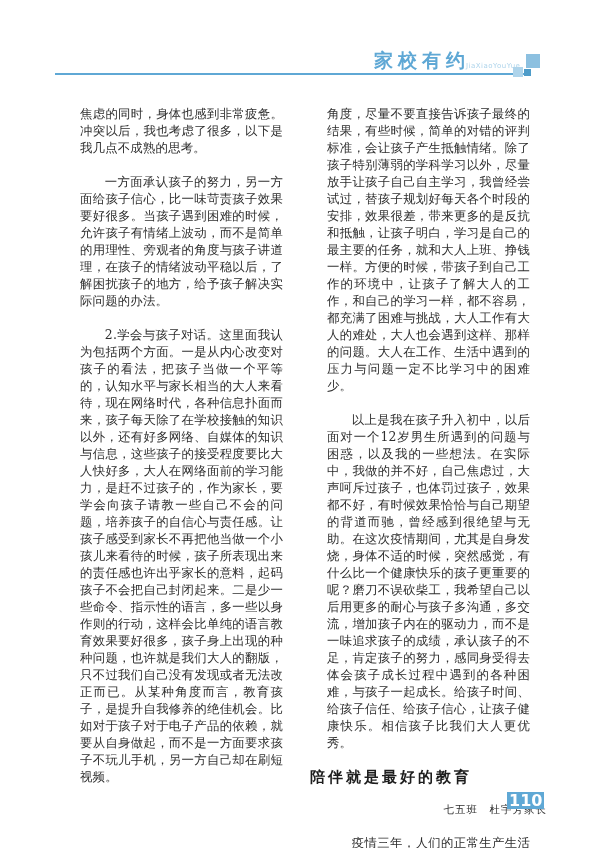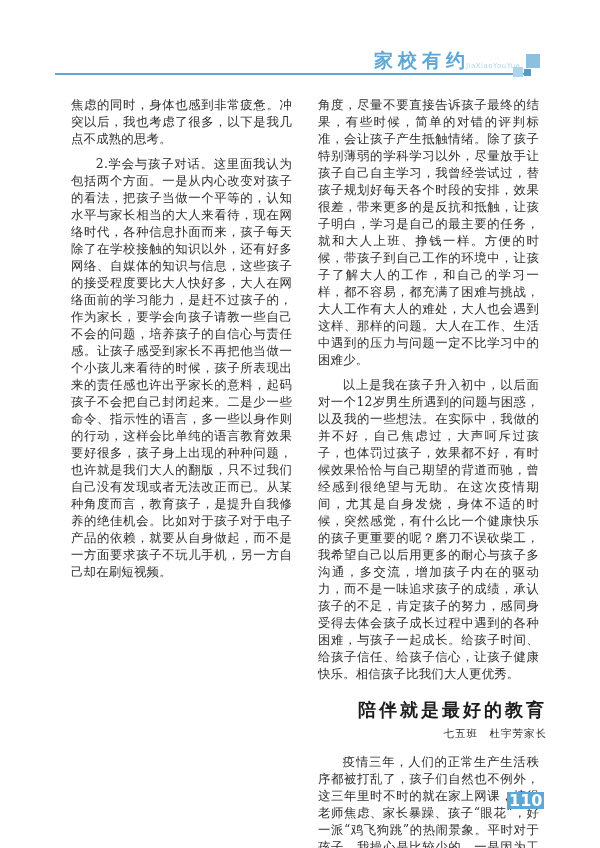--- a/index.html
+++ b/index.html
@@ -31,28 +31,28 @@
   .sq-large{left:526px;top:54px;width:14px;height:14px;background:var(--square,#8CC0E0);}
   .sq-med{left:513px;top:67px;width:10px;height:10px;background:var(--accent-light,#AED4EB);}
   .sq-small{left:524px;top:69px;width:7px;height:7px;background:var(--accent-dark,#4E9CC9);}
   
   .content{
     position:absolute;left:63px;top:88px;width:484px;
     display:flex;gap:10px;
   }
   .col{width:237px;}
   .col p{
-    margin:8px;font-size:12.4px;line-height:17px;
+    margin:17px;font-size:12.4px;line-height:17px;
     text-align:justify;text-justify:inter-ideograph;
     letter-spacing:.2px;
   }
   .col p.indent{text-indent:2em;}
   .article2-title{
-    margin:16px 0 5px;text-align:right;
-    font-size:18px;font-weight:700;letter-spacing:3px;color:#1d1d1d;
+    margin:16px 0 16px;text-align:left;
+    font-size:15px;font-weight:700;letter-spacing:3px;color:#1d1d1d;
   }
   .article2-byline{
     text-align:right;font-size:10.5px;letter-spacing:1px;
     color:#2e2e2e;margin-bottom:12px;
   }
   
   .page-num{
     position:absolute;left:507px;top:792px;
     min-width:26px;height:17px;line-height:17px;text-align:center;
     background:var(--accent,#5FA8D5);color:#ffffff;
@@ -71,20 +71,21 @@
     <div class="header-title">家校有约</div>
     <div class="header-sub">JiaXiaoYouYue</div>
     <div class="sq sq-large"></div>
     <div class="sq sq-med"></div>
     <div class="sq sq-small"></div>
   </div>
 
   <div class="content">
     <div class="col">
       <p>焦虑的同时，身体也感到非常疲惫。冲突以后，我也考虑了很多，以下是我几点不成熟的思考。</p>
+      <p class="indent">一方面承认孩子的努力，另一方面给孩子信心，比一味苛责孩子效果要好很多。当孩子遇到困难的时候，允许孩子有情绪上波动，而不是简单的用理性、旁观者的角度与孩子讲道理，在孩子的情绪波动平稳以后，了解困扰孩子的地方，给予孩子解决实际问题的办法。</p>
       <p class="indent">2.学会与孩子对话。这里面我认为包括两个方面。一是从内心改变对孩子的看法，把孩子当做一个平等的，认知水平与家长相当的大人来看待，现在网络时代，各种信息扑面而来，孩子每天除了在学校接触的知识以外，还有好多网络、自媒体的知识与信息，这些孩子的接受程度要比大人快好多，大人在网络面前的学习能力，是赶不过孩子的，作为家长，要学会向孩子请教一些自己不会的问题，培养孩子的自信心与责任感。让孩子感受到家长不再把他当做一个小孩儿来看待的时候，孩子所表现出来的责任感也许出乎家长的意料，起码孩子不会把自己封闭起来。二是少一些命令、指示性的语言，多一些以身作则的行动，这样会比单纯的语言教育效果要好很多，孩子身上出现的种种问题，也许就是我们大人的翻版，只不过我们自己没有发现或者无法改正而已。从某种角度而言，教育孩子，是提升自我修养的绝佳机会。比如对于孩子对于电子产品的依赖，就要从自身做起，而不是一方面要求孩子不玩儿手机，另一方自己却在刷短视频。</p>
 
     </div>
     <div class="col">
       <p>角度，尽量不要直接告诉孩子最终的结果，有些时候，简单的对错的评判标准，会让孩子产生抵触情绪。除了孩子特别薄弱的学科学习以外，尽量放手让孩子自己自主学习，我曾经尝试过，替孩子规划好每天各个时段的安排，效果很差，带来更多的是反抗和抵触，让孩子明白，学习是自己的最主要的任务，就和大人上班、挣钱一样。方便的时候，带孩子到自己工作的环境中，让孩子了解大人的工作，和自己的学习一样，都不容易，都充满了困难与挑战，大人工作有大人的难处，大人也会遇到这样、那样的问题。大人在工作、生活中遇到的压力与问题一定不比学习中的困难少。</p>
       <p class="indent">以上是我在孩子升入初中，以后面对一个12岁男生所遇到的问题与困惑，以及我的一些想法。在实际中，我做的并不好，自己焦虑过，大声呵斥过孩子，也体罚过孩子，效果都不好，有时候效果恰恰与自己期望的背道而驰，曾经感到很绝望与无助。在这次疫情期间，尤其是自身发烧，身体不适的时候，突然感觉，有什么比一个健康快乐的孩子更重要的呢？磨刀不误砍柴工，我希望自己以后用更多的耐心与孩子多沟通，多交流，增加孩子内在的驱动力，而不是一味追求孩子的成绩，承认孩子的不足，肯定孩子的努力，感同身受得去体会孩子成长过程中遇到的各种困难，与孩子一起成长。给孩子时间、给孩子信任、给孩子信心，让孩子健康快乐。相信孩子比我们大人更优秀。</p>
       <h2 class="article2-title">陪伴就是最好的教育</h2>
       <div class="article2-byline">七五班　杜宇芳家长</div>
       <p class="indent">疫情三年，人们的正常生产生活秩序都被打乱了，孩子们自然也不例外，这三年里时不时的就在家上网课，搞得老师焦虑、家长暴躁、孩子“眼花”，好一派“鸡飞狗跳”的热闹景象。平时对于孩子，我操心是比较少的，一是因为工作忙，应酬多，顾不上；二是因为两个女儿，虽是当爹的“小棉袄”，但知心话还是跟妈妈说来的方便。这次疫情的突然来袭，使我有了长达一个月的时间朝夕陪伴两个孩子，跟她们一起听课、一起完成作业、一起吃饭玩耍。我深切体会到了现在孩子学习的辛苦，也看到了她们的努力付出和取得的进步。“生命</p>
     </div>

